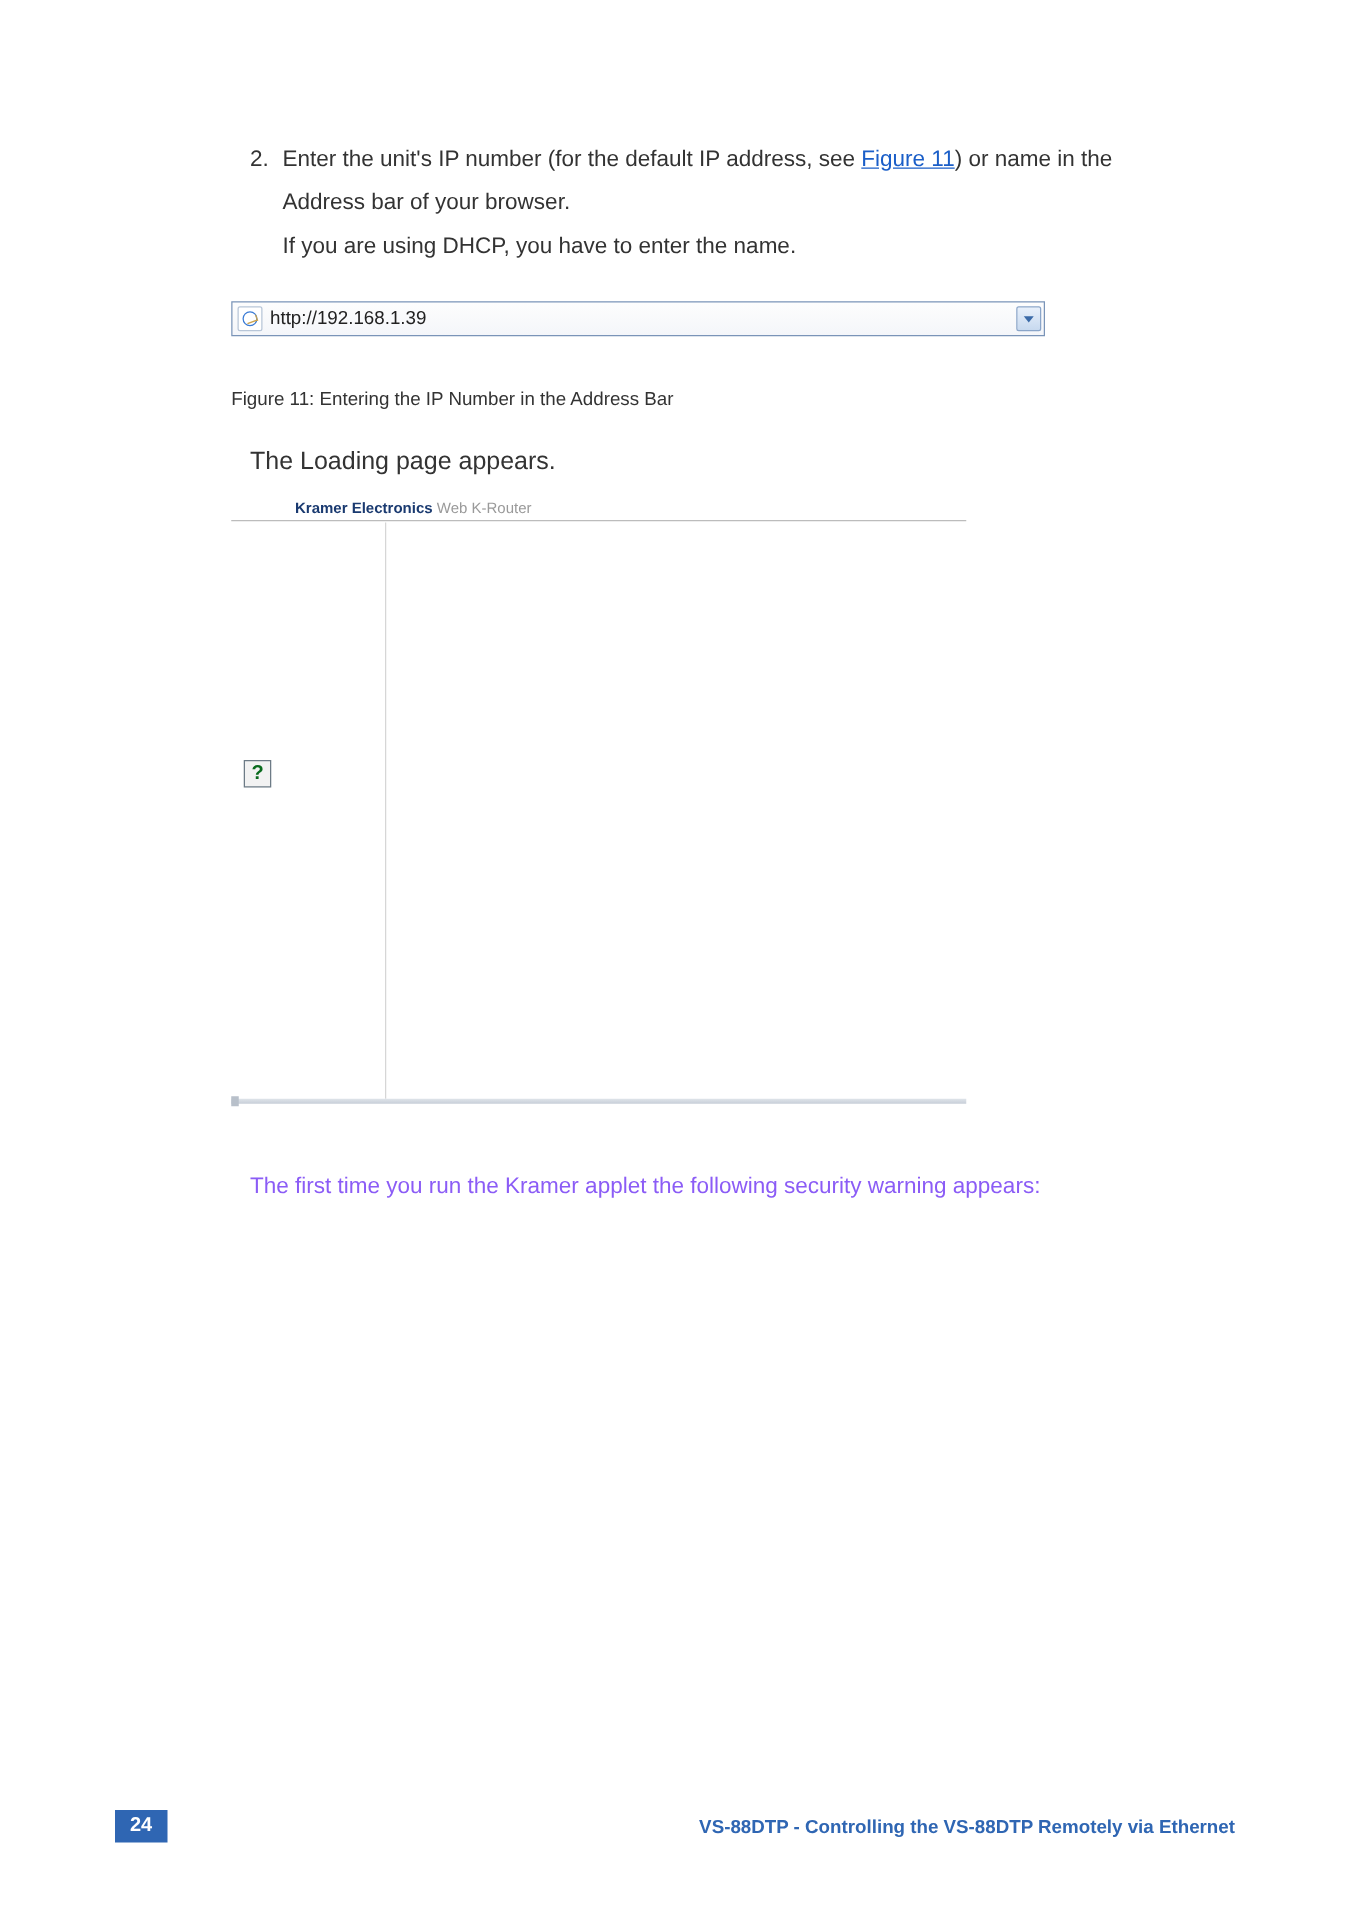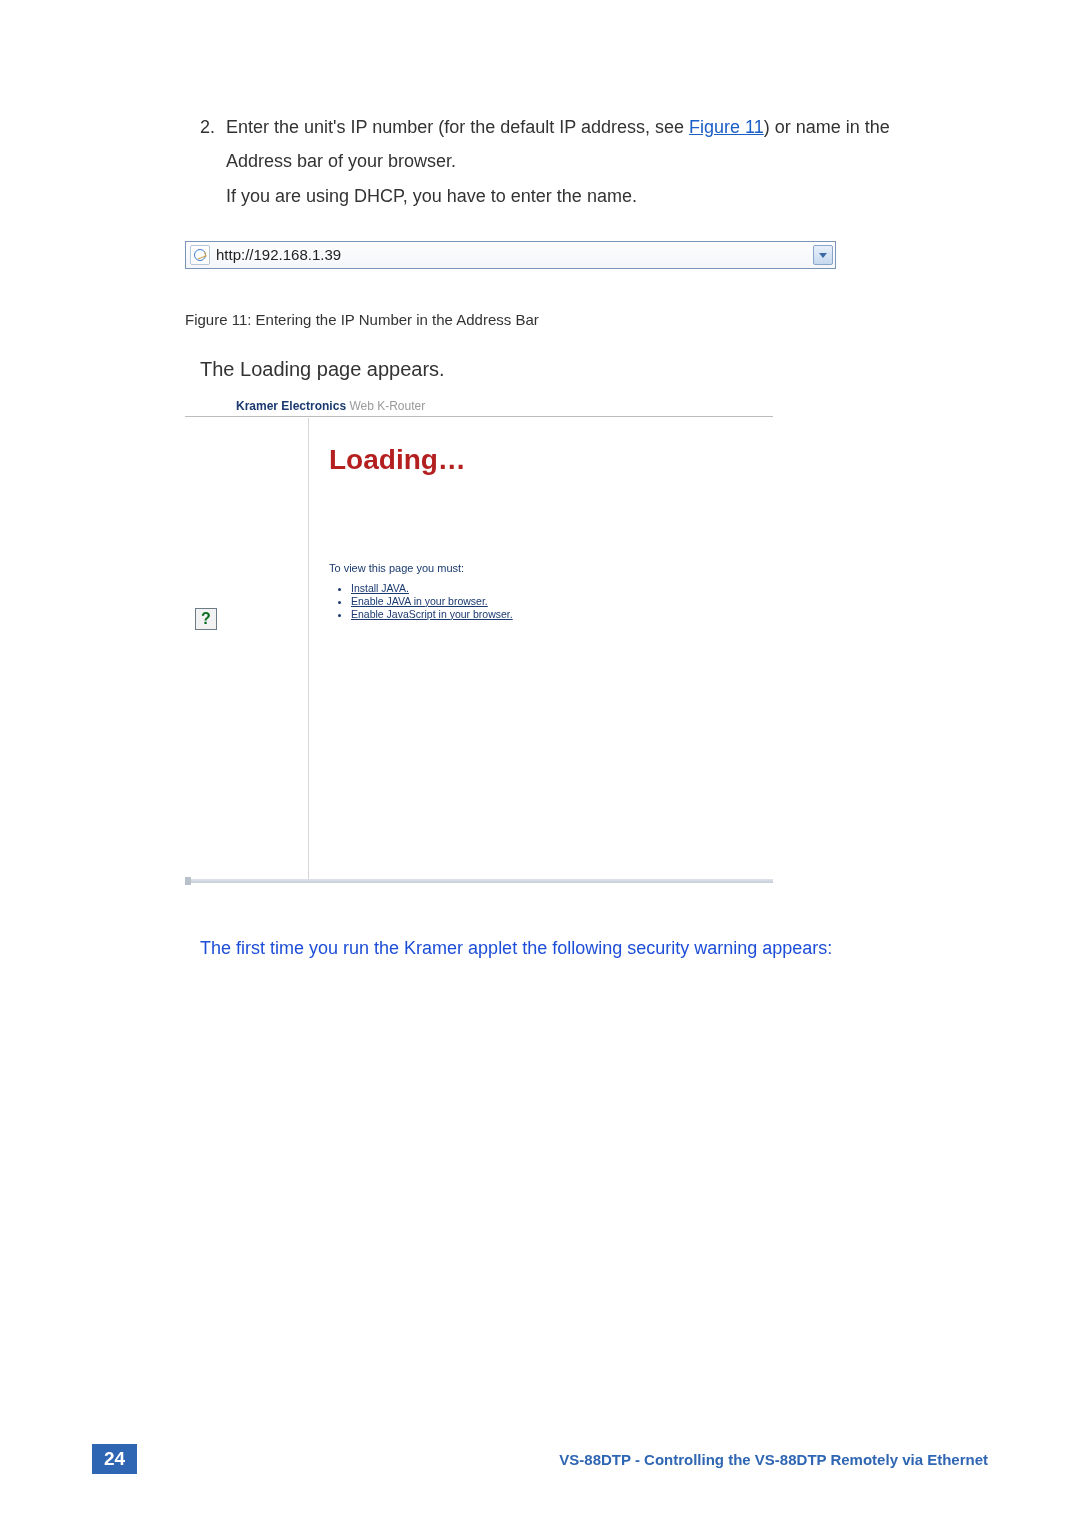--- a/index.html
+++ b/index.html
@@ -169,39 +169,39 @@
     font-size:10.5px;
     color:#666;
     padding-top:2px;
   }
 
   .caption2 { margin-top: 30px; }
 
   .after-para {
     font-size:18px;
     line-height:1.9;
-    color:#1d4ed8;
+    color:#8b5cf6;
     margin-top: 30px;
     margin-left: 15px;
   }
 
   
   .doc-footer {
     position:absolute;
     left: 92px; right: 92px;
     bottom: 58px;
     display:flex;
     align-items:center;
     justify-content:space-between;
   }
   .page-badge {
     background:#2f66b3;
     color:#fff;
     font-weight:bold;
-    font-size:19px;
+    font-size:16px;
     padding: 4px 12px;
   }
   .doc-footer-title {
     color:#2f66b3;
     font-weight:bold;
     font-size:15px;
     margin-left:44px;
   }
 </style>
 </head>
@@ -229,29 +229,20 @@
   <div class="para">The Loading page appears.</div>
 
   <div class="fig-loading">
     <div class="kr-header">
       <span class="strong">Kramer Electronics</span><span class="weak"> Web K-Router</span>
     </div>
     <div class="kr-body">
       <div class="kr-left">
         <div class="q-icon">?</div>
       </div>
-      <div class="kr-right">
-        <div class="loading-h">Loading…</div>
-        <div class="must">To view this page you must:</div>
-        <ul class="req-list">
-          <li><a>Install JAVA.</a></li>
-          <li><a>Enable JAVA in your browser.</a></li>
-          <li><a>Enable JavaScript in your browser.</a></li>
-        </ul>
-      </div>
     </div>
     <div class="kr-bottombar"></div>
   </div>
 
 
   <div class="after-para">The first time you run the Kramer applet the following security warning appears:</div>
 
 </div>
 
 <div class="doc-footer">

